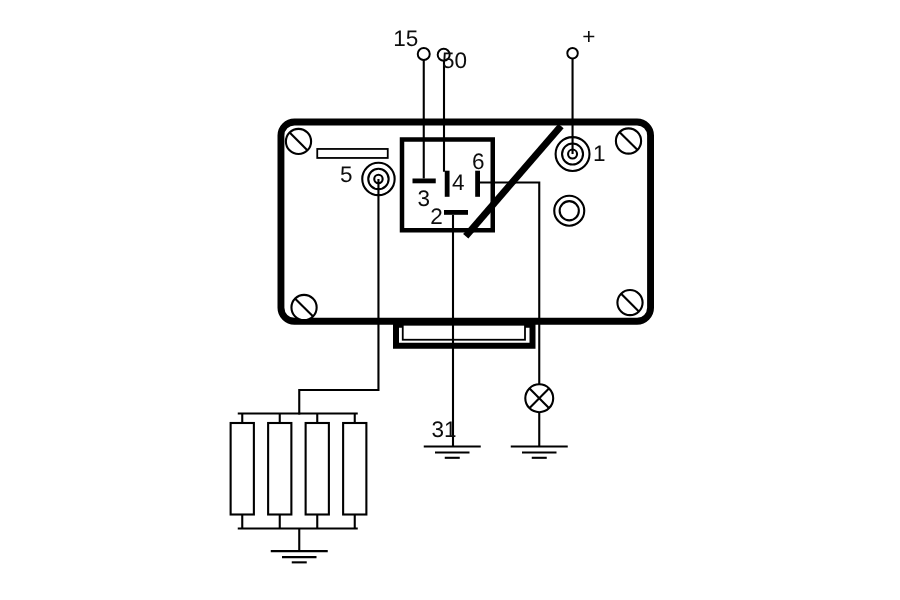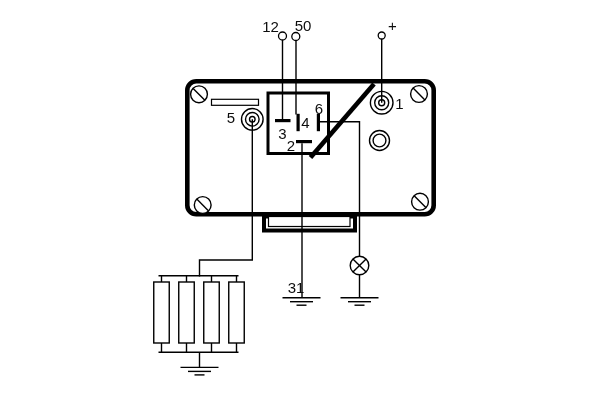--- a/index.html
+++ b/index.html
@@ -128,22 +128,22 @@
       <line x1="348" y1="301.7" x2="371" y2="301.7"></line>
       <line x1="354.5" y1="305.2" x2="364.5" y2="305.2"></line>
     </g>
     <g stroke="#000000" stroke-width="1.4">
       <line x1="180.5" y1="367.4" x2="218.5" y2="367.4"></line>
       <line x1="188" y1="371.4" x2="211" y2="371.4"></line>
       <line x1="194.5" y1="374.9" x2="204.5" y2="374.9"></line>
     </g>
   </svg>
 
-  <div class="lbl" style="left:270.5px;top:25.5px">12</div>
-  <div class="lbl" style="left:303px;top:25px">50</div>
+  <div class="lbl" style="left:270.5px;top:25.5px">15</div>
+  <div class="lbl" style="left:303px;top:41px">50</div>
   <div class="lbl" style="left:392.5px;top:24.5px">+</div>
   <div class="lbl" style="left:399.5px;top:103.3px">1</div>
   <div class="lbl" style="left:230.8px;top:117.3px">5</div>
   <div class="lbl" style="left:282.5px;top:132.8px">3</div>
   <div class="lbl" style="left:305.5px;top:121.8px">4</div>
   <div class="lbl" style="left:318.9px;top:108px">6</div>
   <div class="lbl" style="left:291px;top:145.2px">2</div>
   <div class="lbl" style="left:296px;top:287.3px">31</div>
 
 </div>

